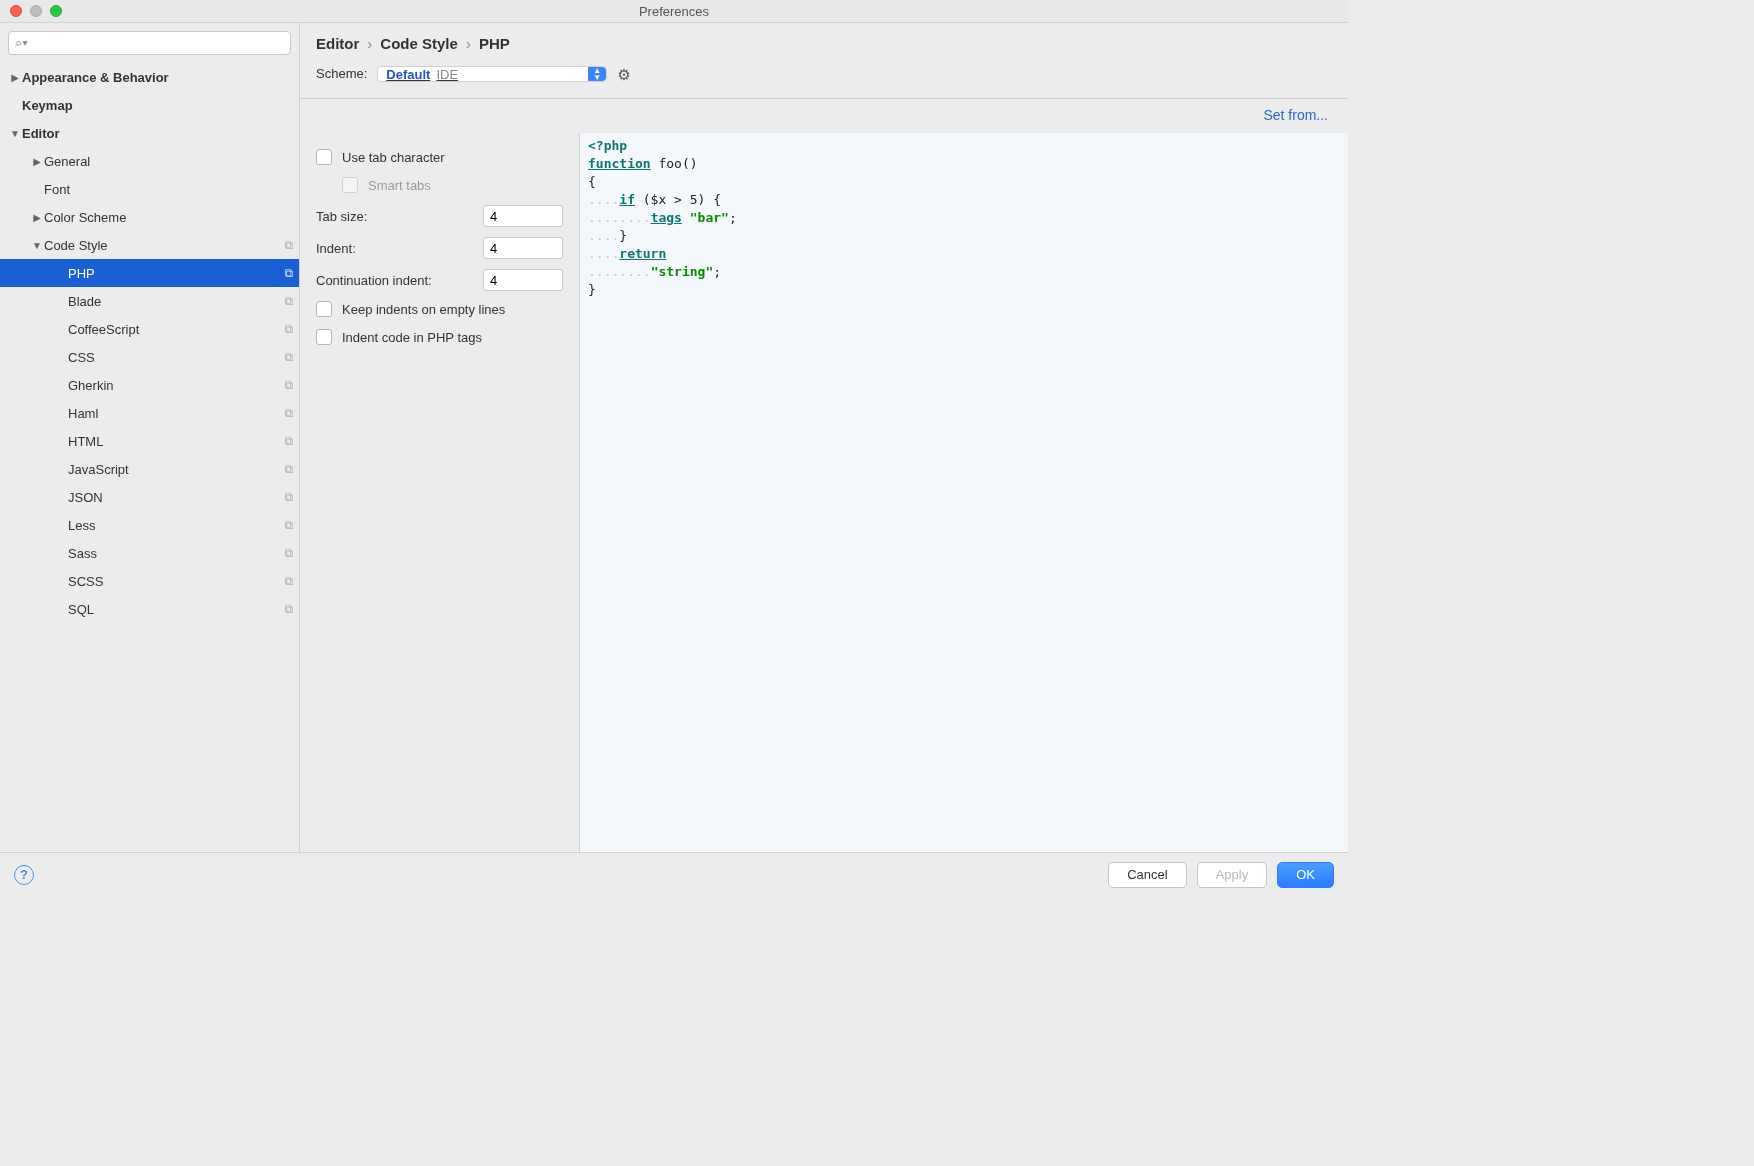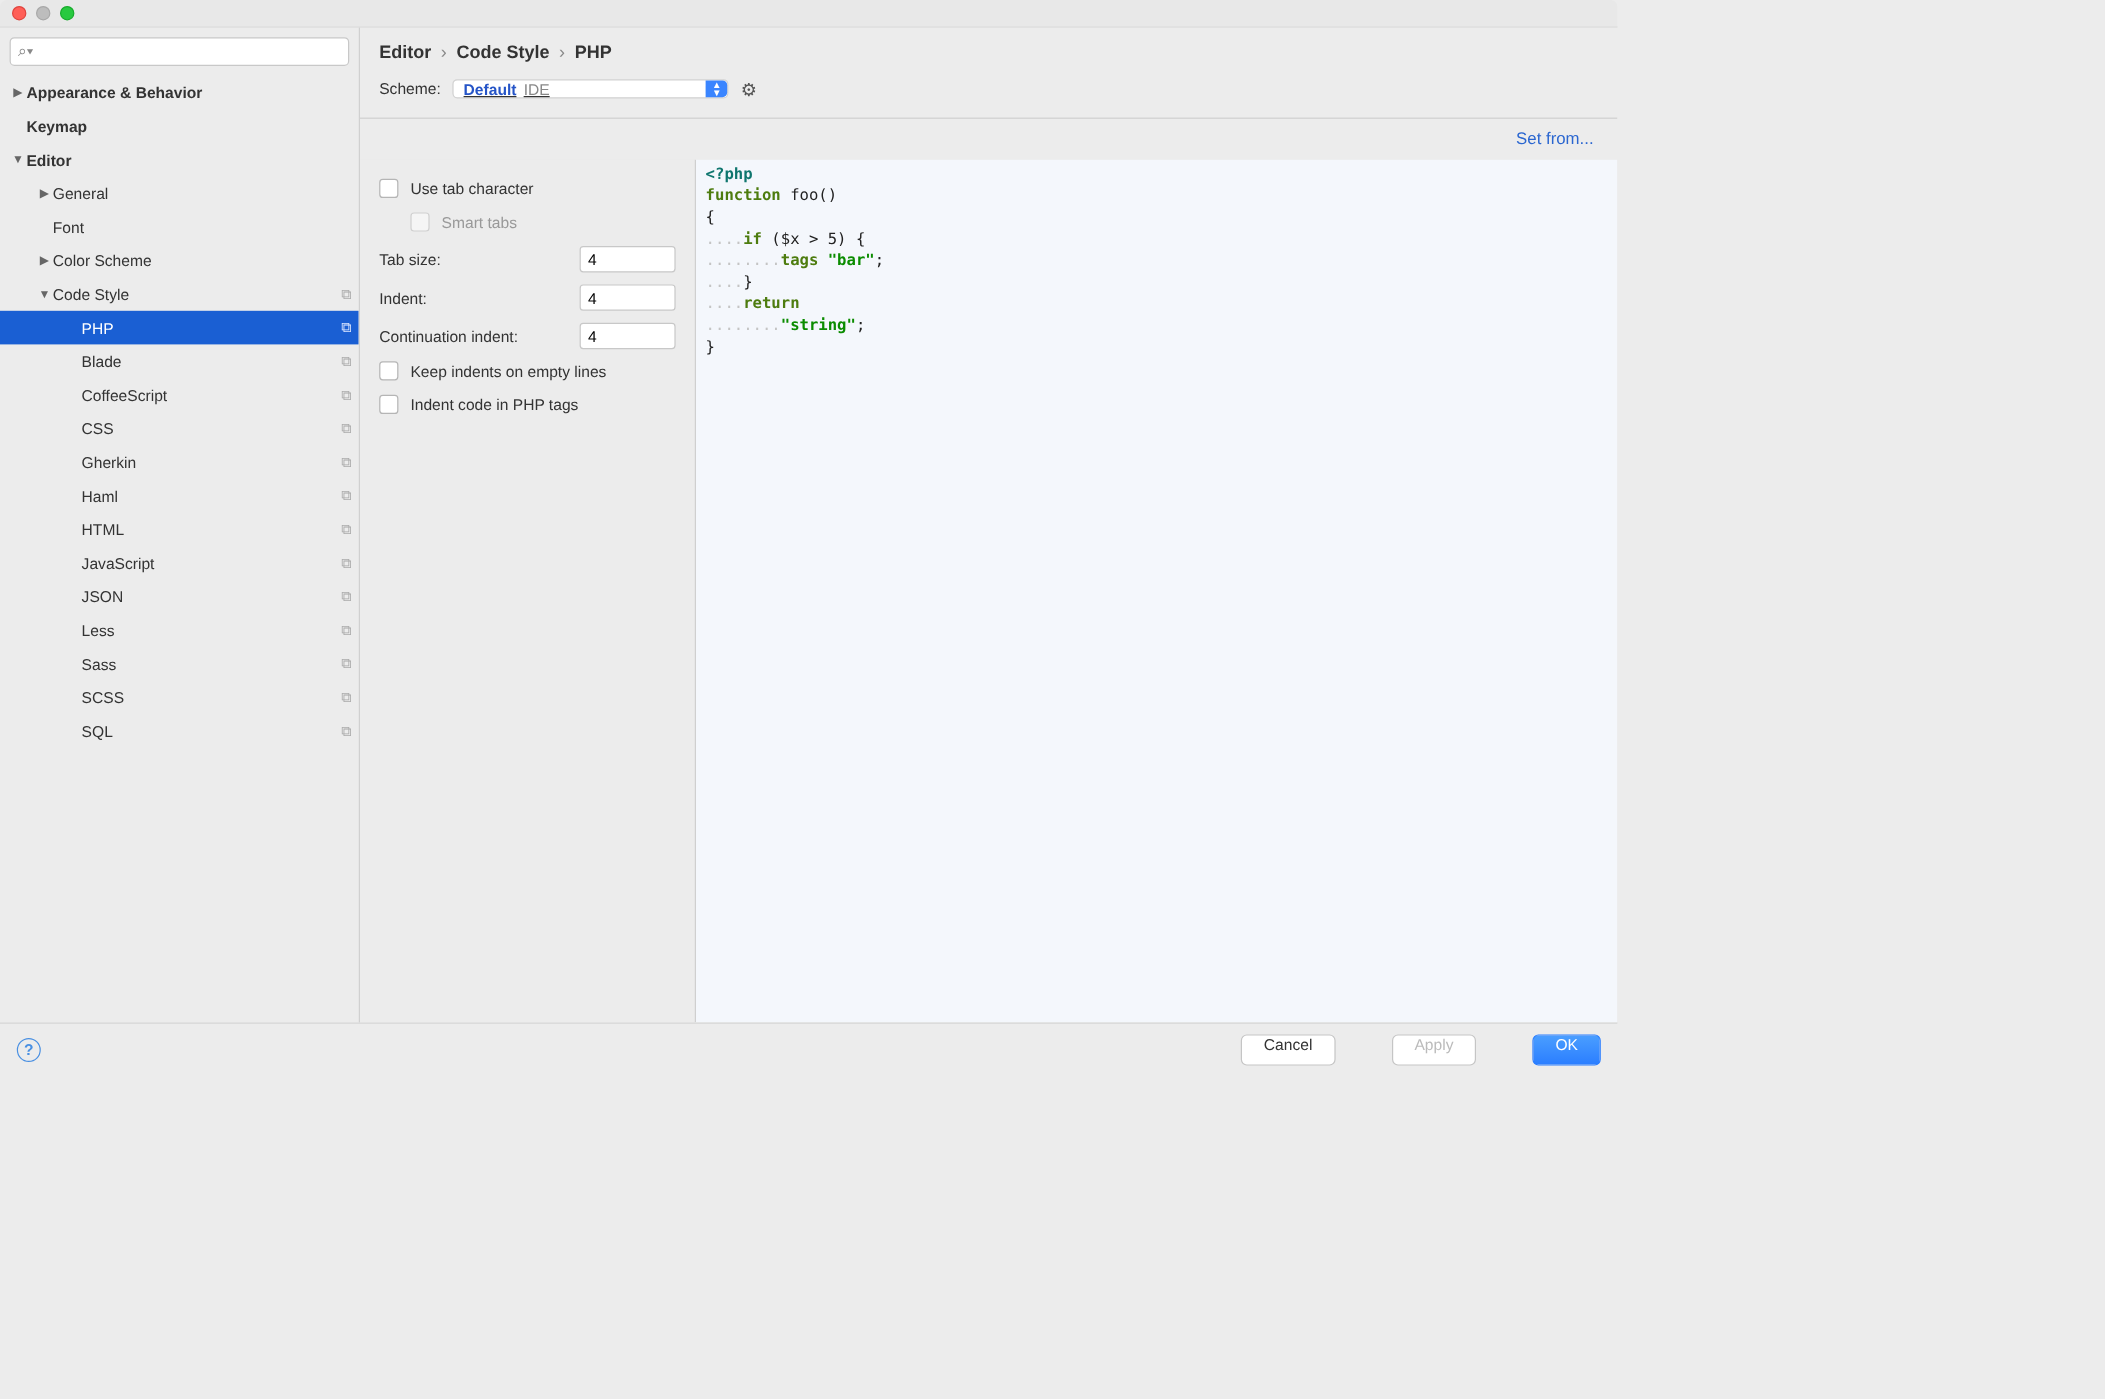--- a/index.html
+++ b/index.html
@@ -158,55 +158,56 @@
     width:80px; height:22px; border:1px solid #c8c8c8; border-radius:3px;
     padding:0 6px; font-size:13px; background:#fff;
   }
   .preview {
     flex:1; background:#f4f7fc;
     font-family: Menlo, monospace;
     font-size:13px; line-height:18px;
     padding:4px 8px;
     white-space: pre;
   }
-  .kw { color:#4d7c0f; font-weight:700; }
+  .kw { color:#0f766e; font-weight:700;text-decoration:underline; }
   .tag { color:#0f766e; font-weight:700; }
   .fn { color:#222; }
   .sv { color:#0b8c00; font-weight:700; }
   .punc { color:#222; }
   .dots { color:#c4c4c4; }
   
   .footer {
     height:44px; background:#ececec;
     border-top:1px solid #d0d0d0;
     display:flex; align-items:center; padding:0 14px; gap:10px;
   }
   .footer .help {
     width:20px; height:20px; border:1.5px solid #4a90e2; color:#4a90e2;
     border-radius:50%; display:flex; align-items:center; justify-content:center;
     font-weight:700; font-size:13px;
   }
   .footer .spacer { flex:1; }
   .btn {
     height:26px; padding:0 18px; border-radius:5px;
     border:1px solid #c5c5c5; background:#fff; font-size:13px;
-    display:flex; justify-content:center;margin-left:37px;
+    display:flex; align-items:center; justify-content:center;
   }
   .btn.primary { background:linear-gradient(#4a9eff,#2b7eff); color:#fff; border:1px solid #2b7eff; }
   .btn.disabled { color:#bbb; }
 </style>
 </head>
 <body>
 
 <div class="titlebar">
   <div class="traffic-lights">
     <div class="traffic-light tl-close"></div>
     <div class="traffic-light tl-min"></div>
     <div class="traffic-light tl-max"></div>
   </div>
+  <div class="titlebar-title">Preferences</div>
 </div>
 
 <div class="main">
   <div class="sidebar">
     <div class="search-wrap">
       <div class="search">
         <span class="mag">⌕▾</span>
       </div>
     </div>
     <div class="tree" id="tree">

